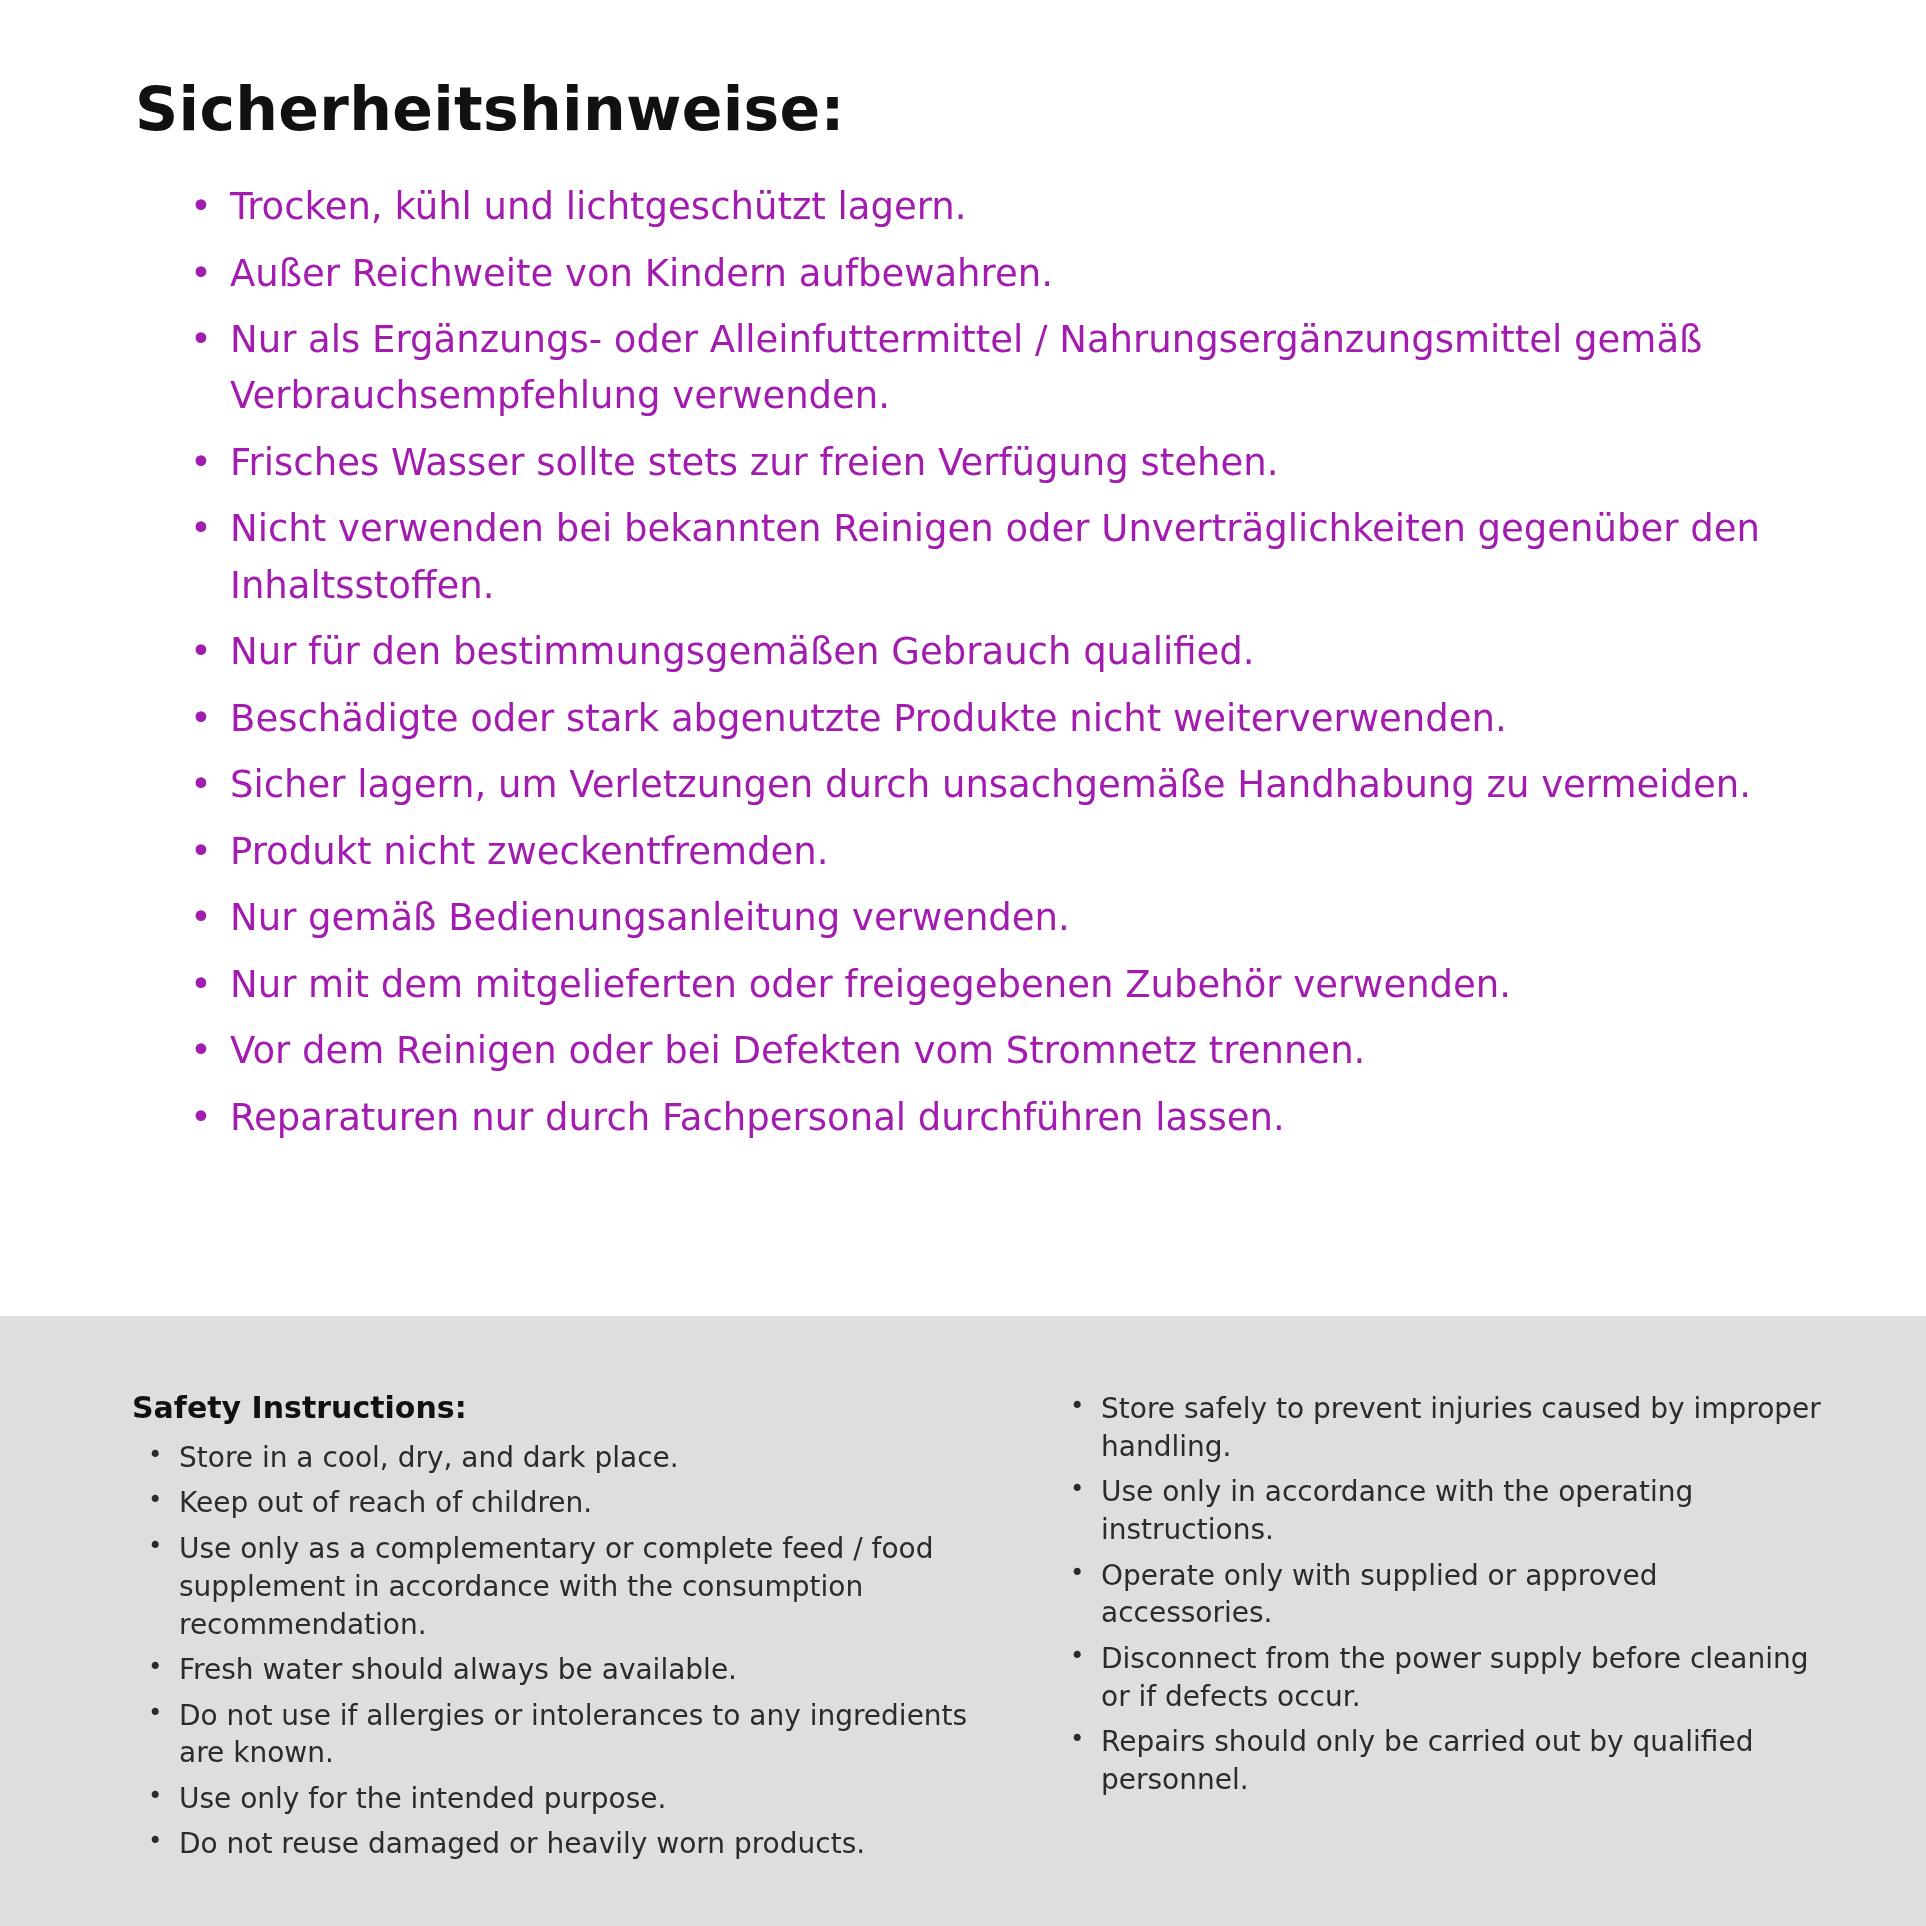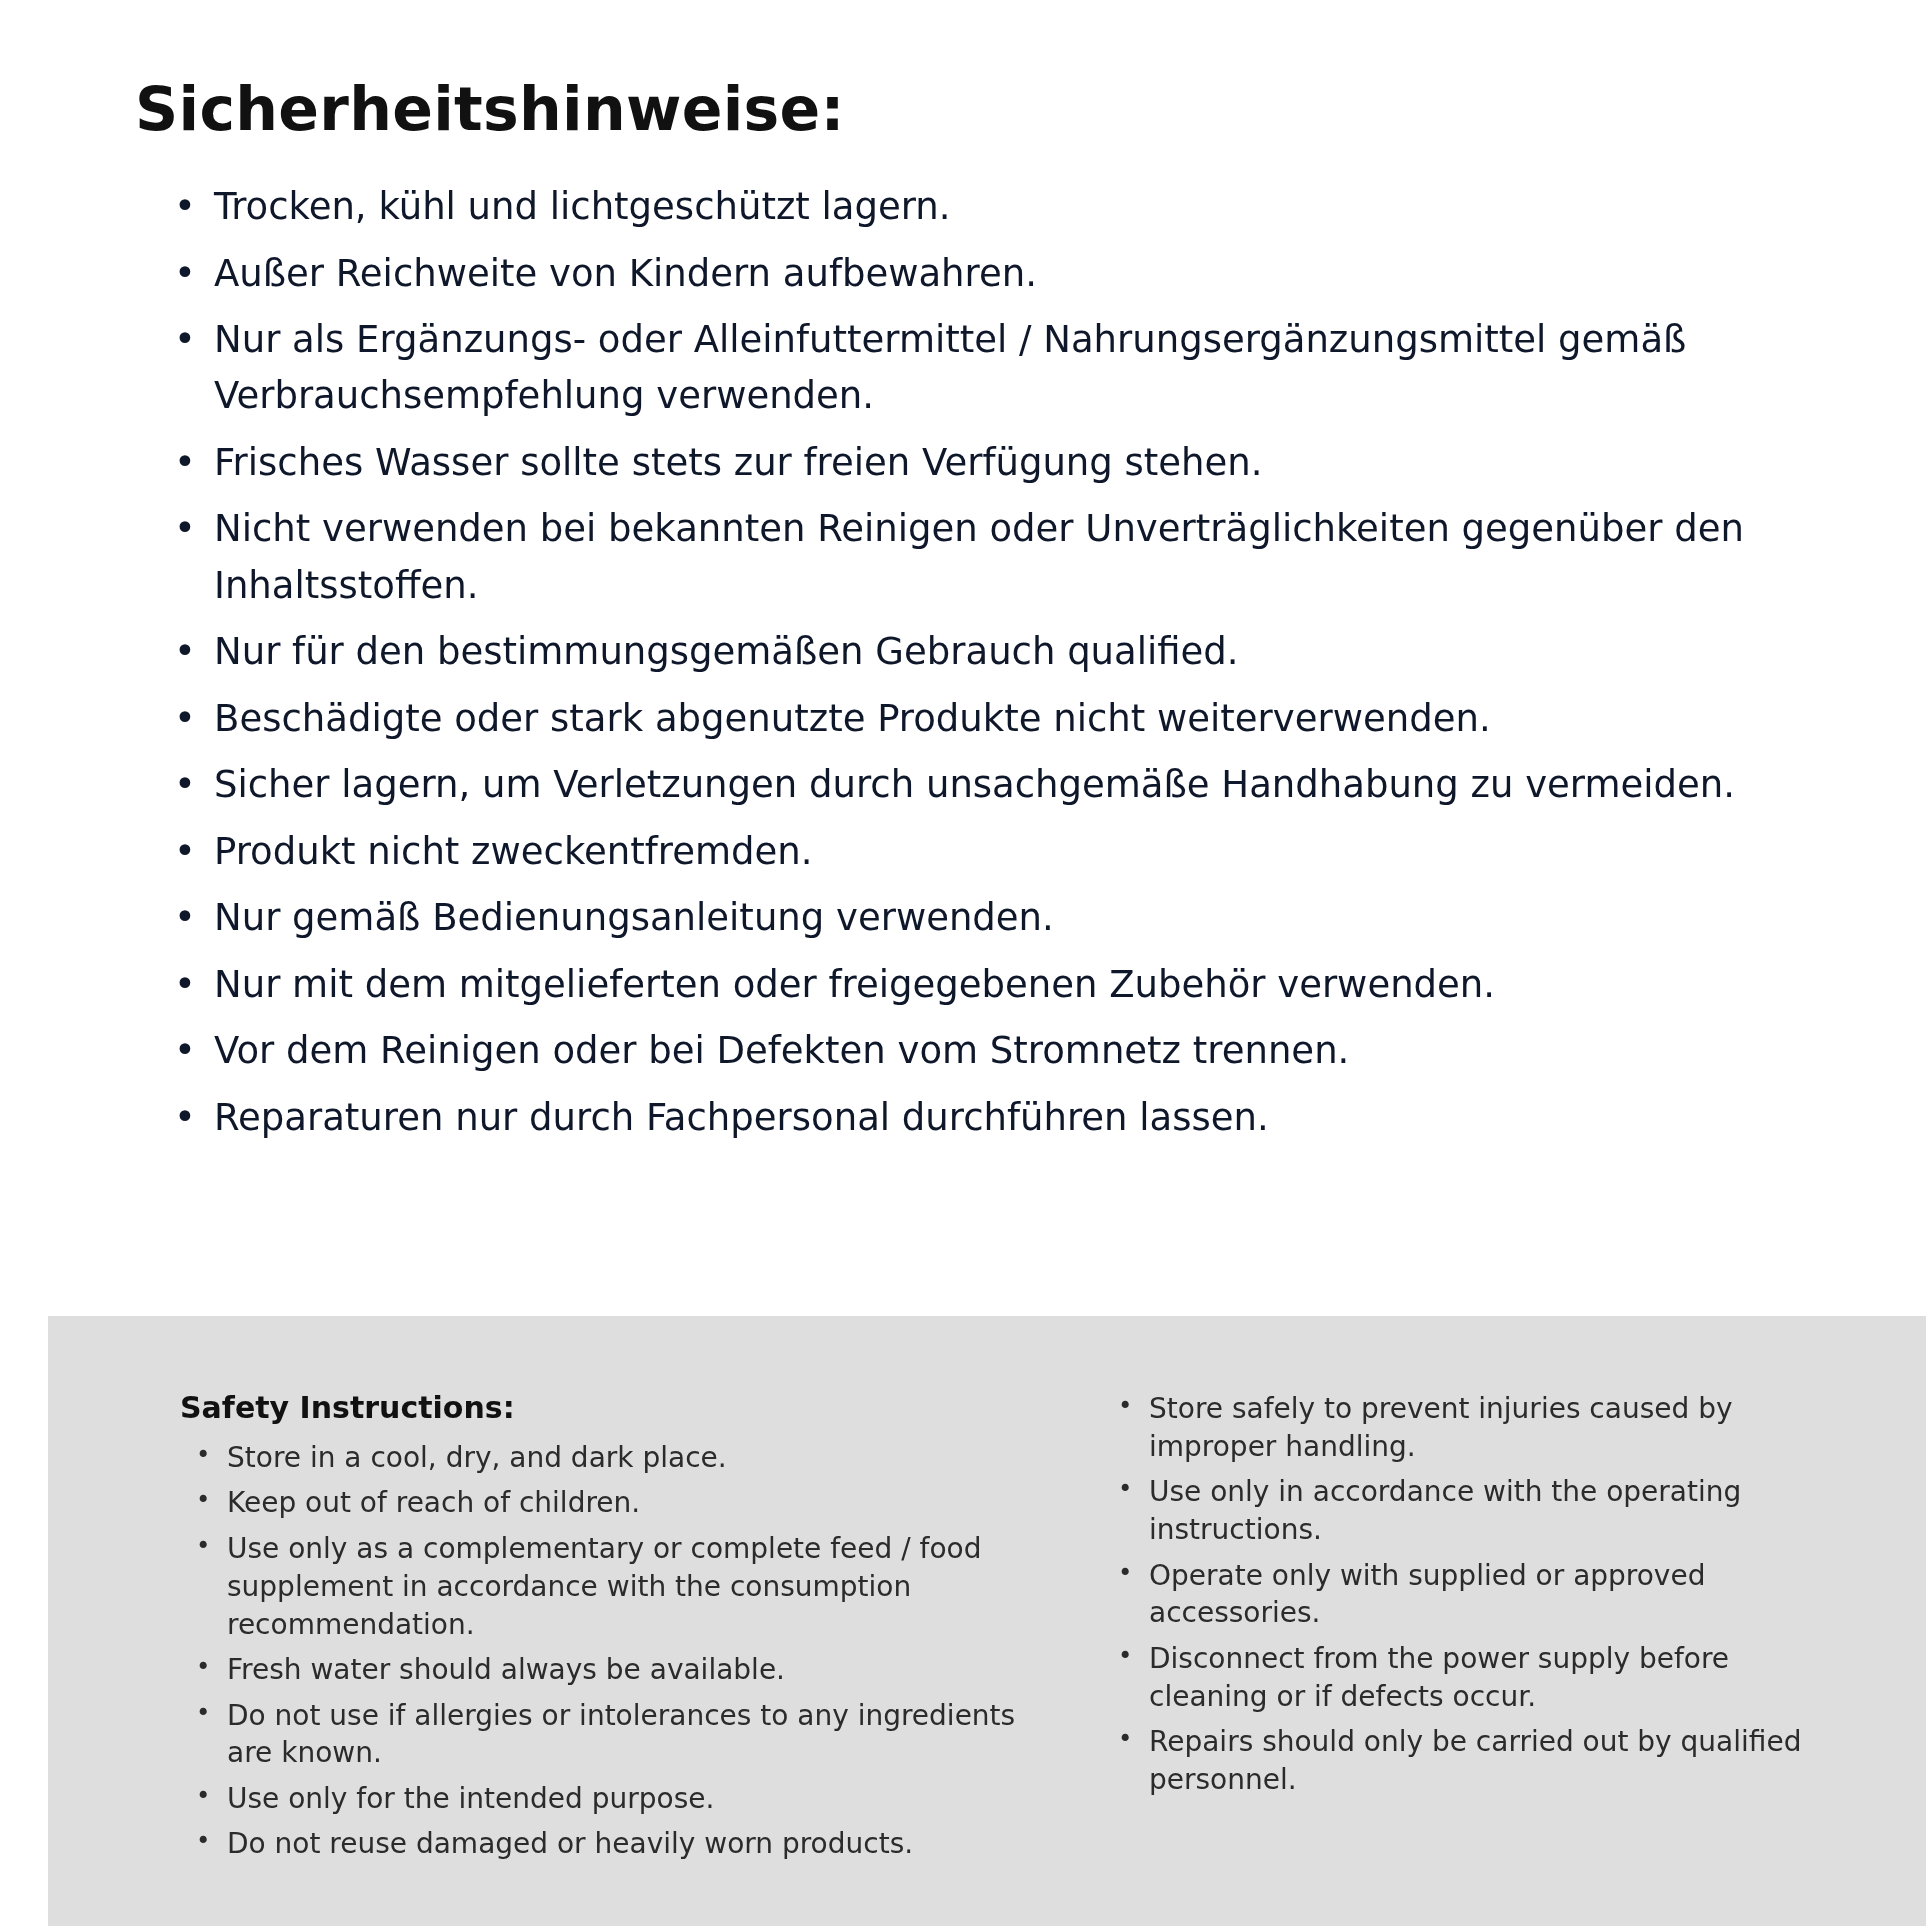--- a/index.html
+++ b/index.html
@@ -26,25 +26,25 @@
   }
   .de-title {
     font-size: 60px;
     font-weight: 700;
     color: #111111;
     margin: 0 0 35px 0;
     letter-spacing: 0.3px;
   }
   ul.de-list {
     list-style: none;
-    margin: 0;
+    margin: 16px;
     padding: 0 0 0 39px;
     font-size: 37px;
     line-height: 1.52;
-    color: #0f172a;
+    color: #a21caf;
   }
   ul.de-list li {
     position: relative;
     padding-left: 40px;
     margin-bottom: 10.3px;
   }
   ul.de-list li::before {
     content: "\2022";
     position: absolute;
     left: 0;
@@ -114,21 +114,21 @@
         <li>Beschädigte oder stark abgenutzte Produkte nicht weiterverwenden.</li>
         <li>Sicher lagern, um Verletzungen durch unsachgemäße Handhabung zu vermeiden.</li>
         <li>Produkt nicht zweckentfremden.</li>
         <li>Nur gemäß Bedienungsanleitung verwenden.</li>
         <li>Nur mit dem mitgelieferten oder freigegebenen Zubehör verwenden.</li>
         <li>Vor dem Reinigen oder bei Defekten vom Stromnetz trennen.</li>
         <li>Reparaturen nur durch Fachpersonal durchführen lassen.</li>
       </ul>
   </div>
 
-  <div class="section-english" style="background: rgb(222, 222, 222); margin-left: 48px;">
+  <div class="section-english" style="background: rgb(222, 222, 222);">
     <div class="en-col-left">
       <h2 class="en-title">Safety Instructions:</h2>
       <ul class="en-list">
           <li>Store in a cool, dry, and dark place.</li>
           <li>Keep out of reach of children.</li>
           <li>Use only as a complementary or complete feed / food supplement in accordance with the consumption recommendation.</li>
           <li>Fresh water should always be available.</li>
           <li>Do not use if allergies or intolerances to any ingredients are known.</li>
           <li>Use only for the intended purpose.</li>
           <li>Do not reuse damaged or heavily worn products.</li>

